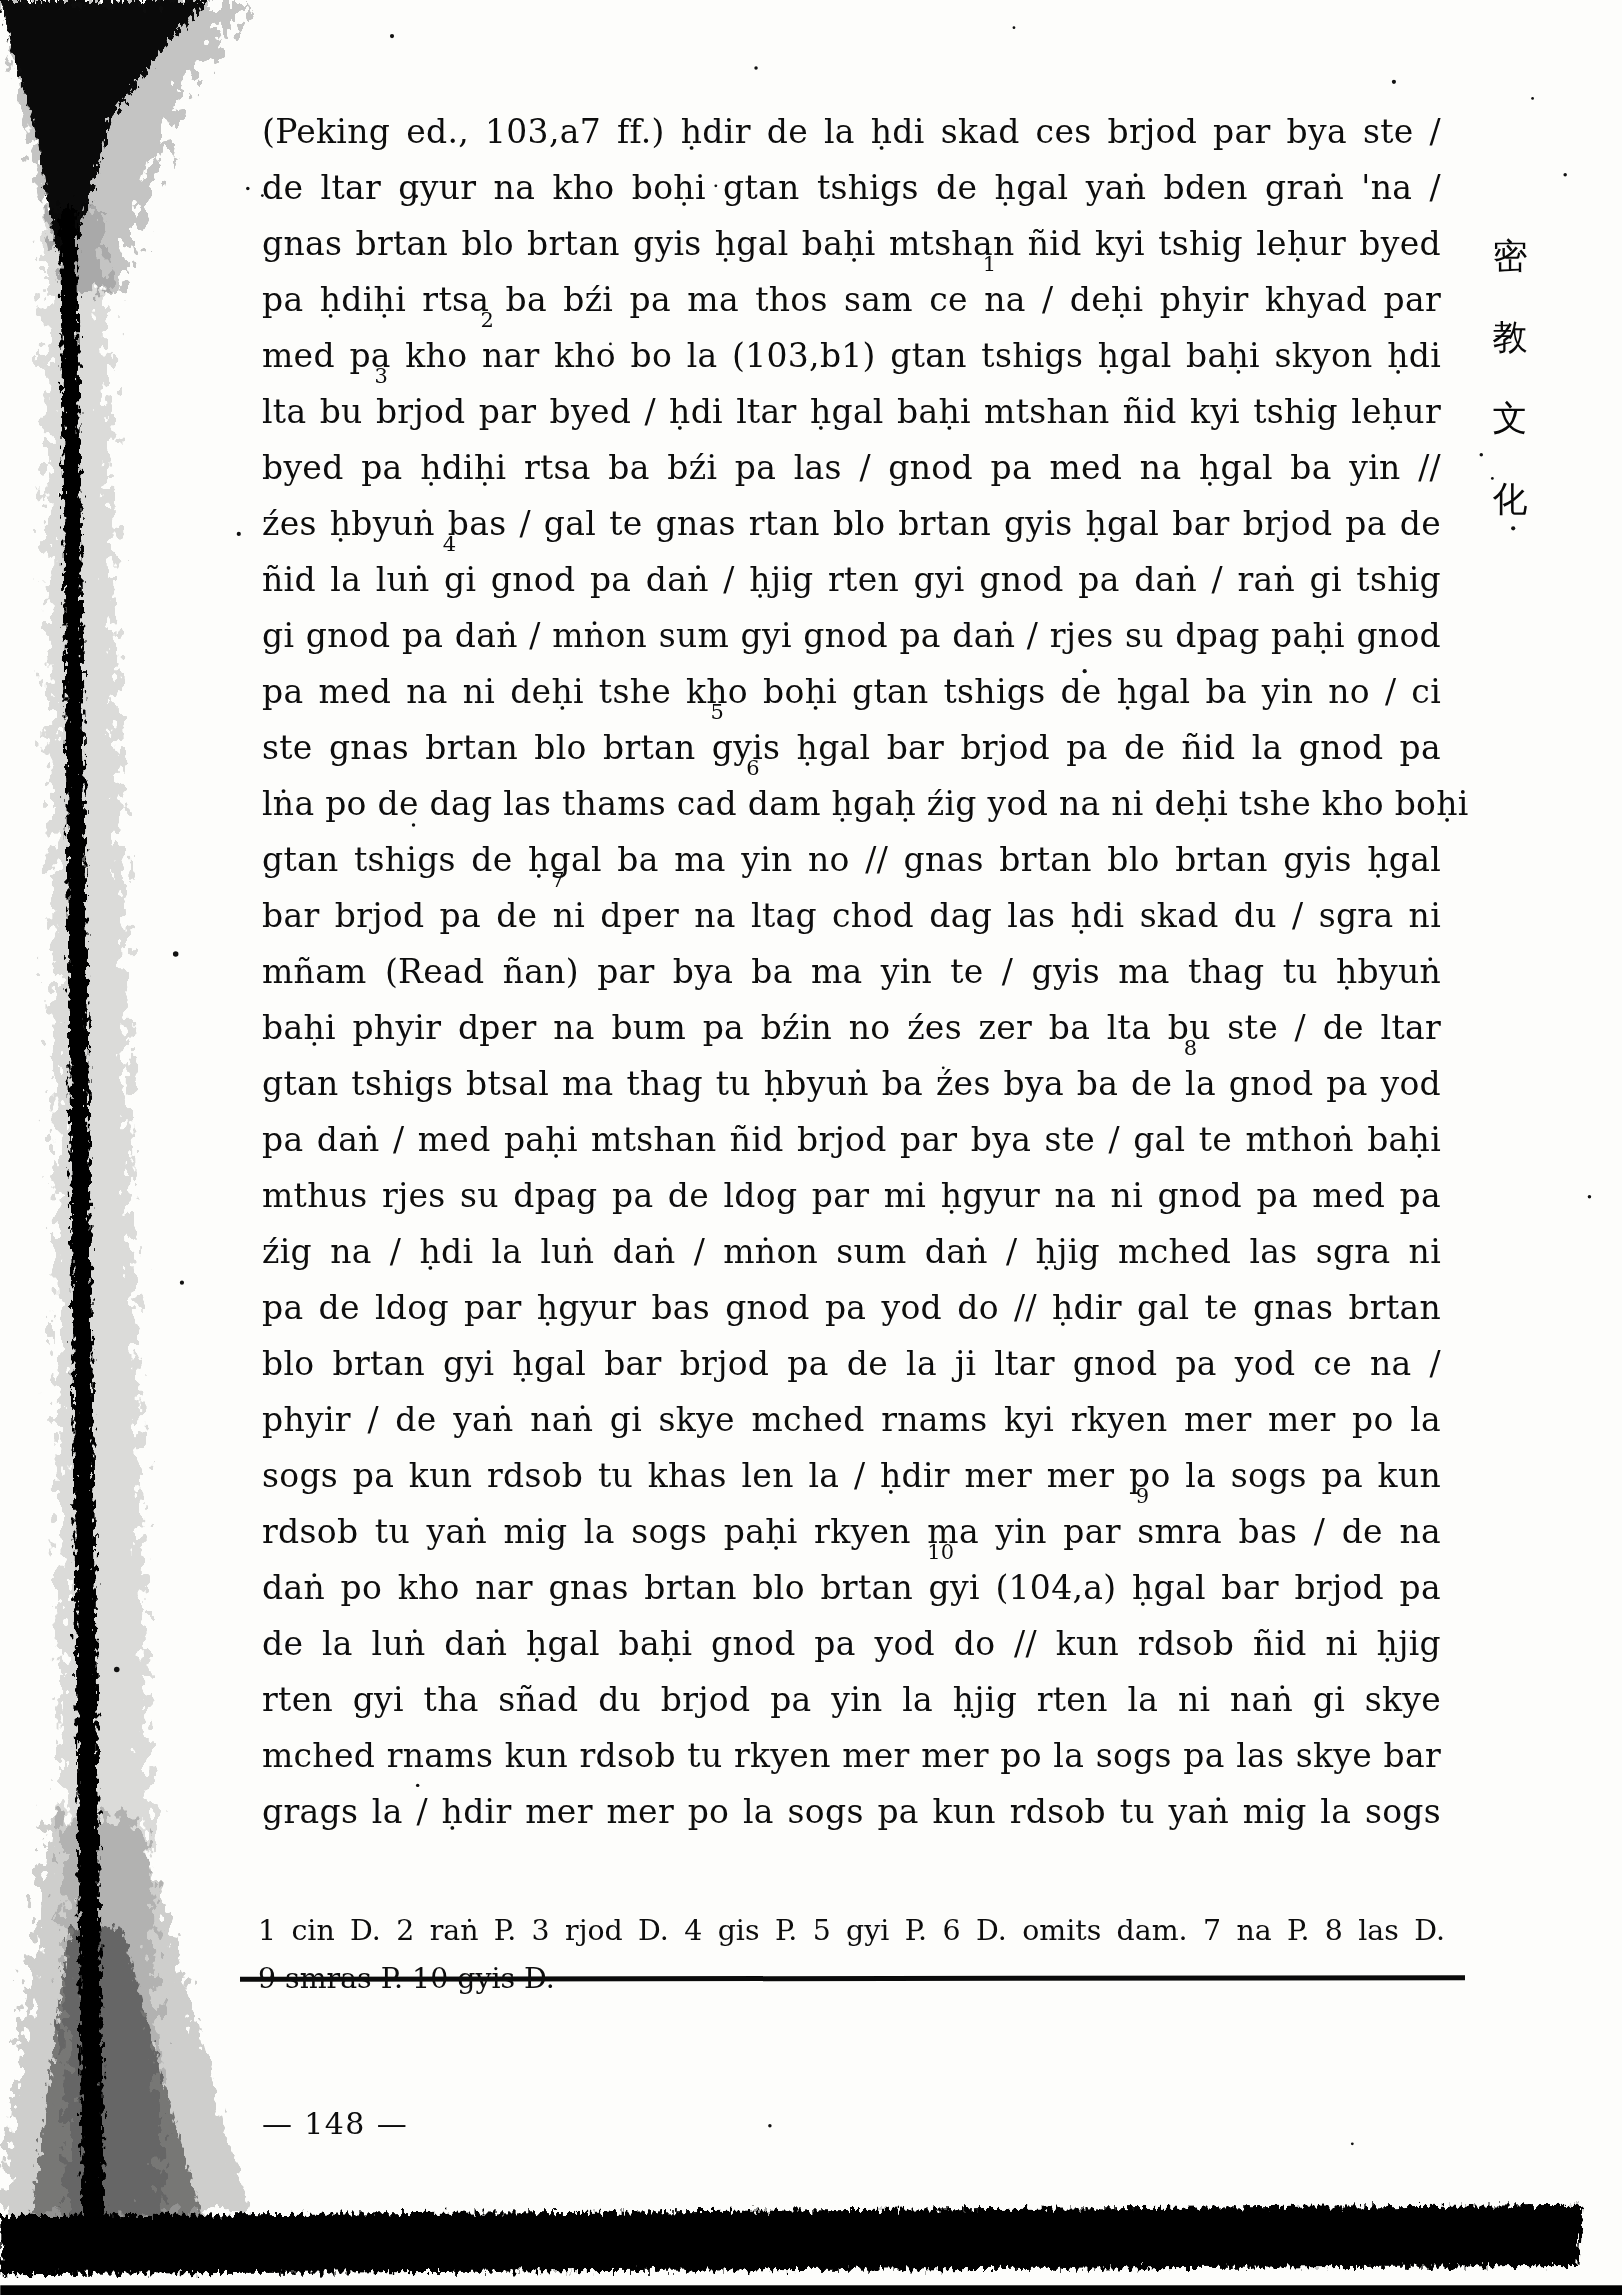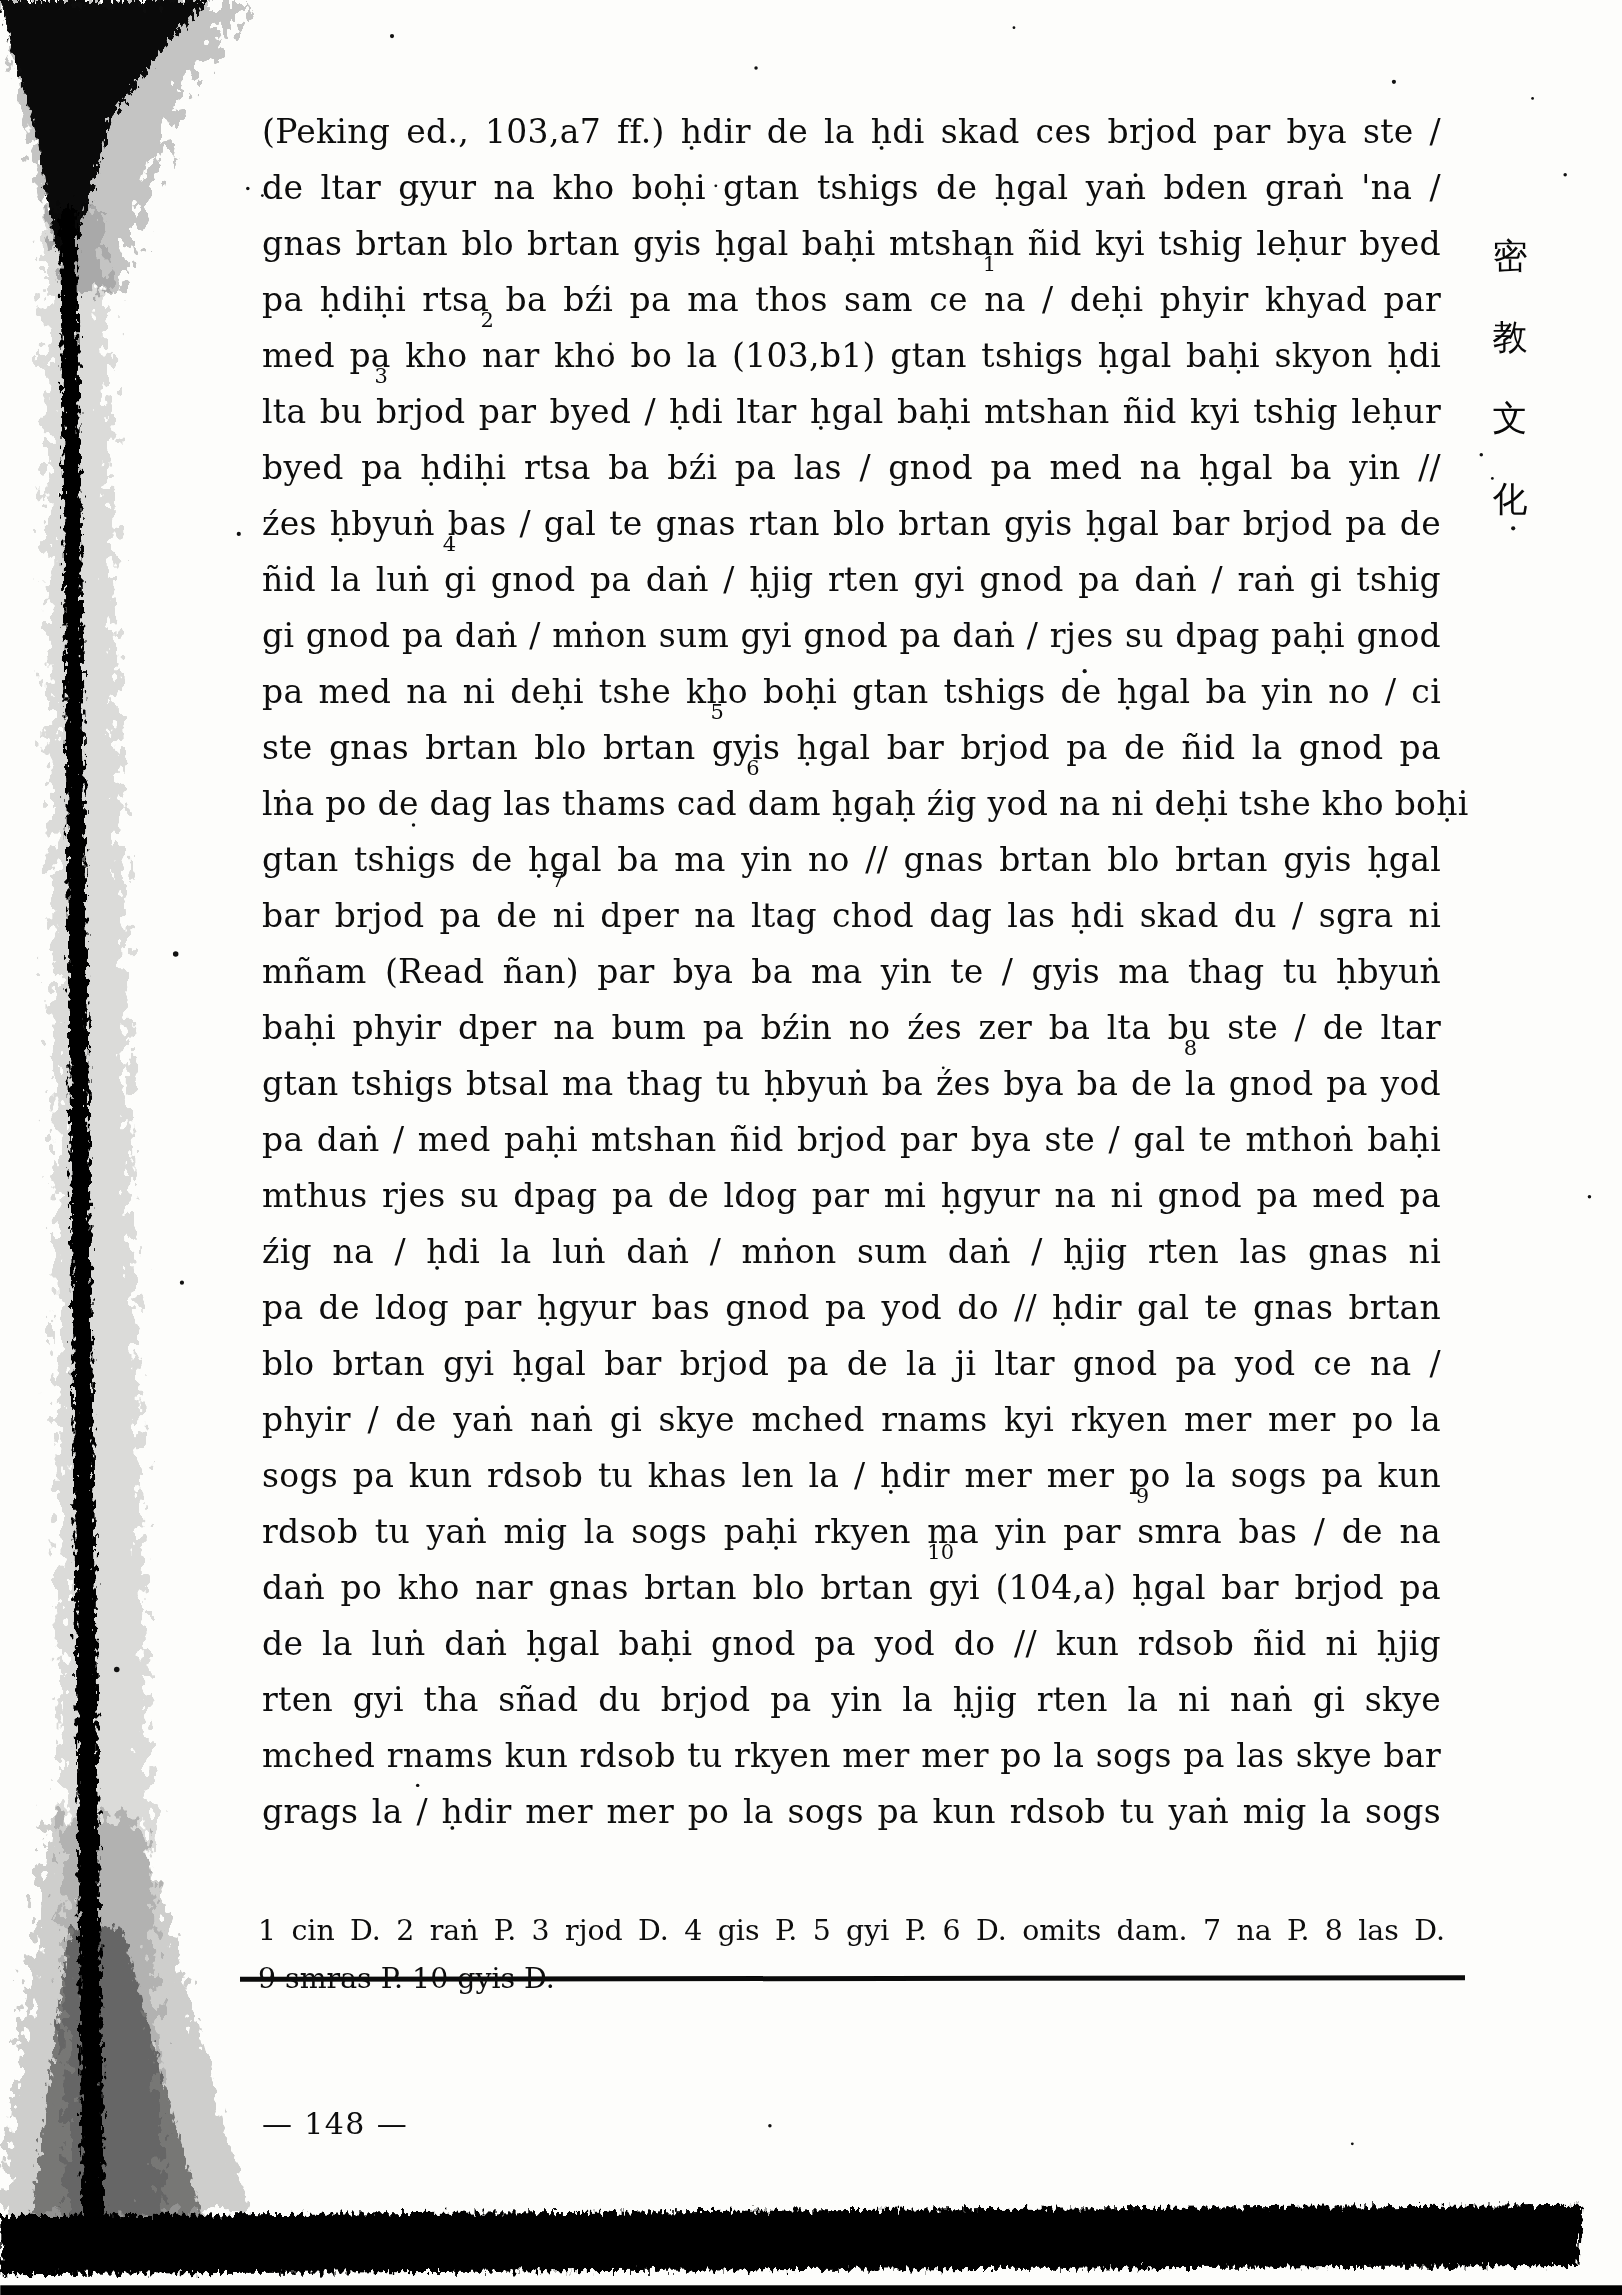--- a/index.html
+++ b/index.html
@@ -136,21 +136,21 @@
       <div class="tline">pa med na ni deḥi tshe kho boḥi gtan tshigs de ḥgal ba yin no / ci</div>
       <div class="tline">ste gnas brtan blo brtan <span class="fnm">5</span>gyis ḥgal bar brjod pa de ñid la gnod pa</div>
       <div class="tline">lṅa po de dag las thams cad <span class="fnm">6</span>dam ḥgaḥ źig yod na ni deḥi tshe kho boḥi</div>
       <div class="tline">gtan tshigs de ḥgal ba ma yin no // gnas brtan blo brtan gyis ḥgal</div>
       <div class="tline">bar brjod pa de <span class="fnm">7</span>ni dper na ltag chod dag las ḥdi skad du / sgra ni</div>
       <div class="tline">mñam (Read ñan) par bya ba ma yin te / gyis ma thag tu ḥbyuṅ</div>
       <div class="tline">baḥi phyir dper na bum pa bźin no źes zer ba lta bu ste / de ltar</div>
       <div class="tline">gtan tshigs btsal ma thag tu ḥbyuṅ ba źes bya ba de <span class="fnm">8</span>la gnod pa yod</div>
       <div class="tline">pa daṅ / med paḥi mtshan ñid brjod par bya ste / gal te mthoṅ baḥi</div>
       <div class="tline">mthus rjes su dpag pa de ldog par mi ḥgyur na ni gnod pa med pa</div>
-      <div class="tline">źig na / ḥdi la luṅ daṅ / mṅon sum daṅ / ḥjig rten las gnas ni</div>
+      <div class="tline">źig na / ḥdi la luṅ daṅ / mṅon sum daṅ / ḥjig mched las sgra ni</div>
       <div class="tline">pa de ldog par ḥgyur bas gnod pa yod do // ḥdir gal te gnas brtan</div>
       <div class="tline">blo brtan gyi ḥgal bar brjod pa de la ji ltar gnod pa yod ce na /</div>
       <div class="tline">phyir / de yaṅ naṅ gi skye mched rnams kyi rkyen mer mer po la</div>
       <div class="tline">sogs pa kun rdsob tu khas len la / ḥdir mer mer po la sogs pa kun</div>
       <div class="tline">rdsob tu yaṅ mig la sogs paḥi rkyen ma yin par <span class="fnm">9</span>smra bas / de na</div>
       <div class="tline">daṅ po kho nar gnas brtan blo brtan <span class="fnm">10</span>gyi (104,a) ḥgal bar brjod pa</div>
       <div class="tline">de la luṅ daṅ ḥgal baḥi gnod pa yod do // kun rdsob ñid ni ḥjig</div>
       <div class="tline">rten gyi tha sñad du brjod pa yin la ḥjig rten la ni naṅ gi skye</div>
       <div class="tline">mched rnams kun rdsob tu rkyen mer mer po la sogs pa las skye bar</div>
       <div class="tline">grags la / ḥdir mer mer po la sogs pa kun rdsob tu yaṅ mig la sogs</div>

